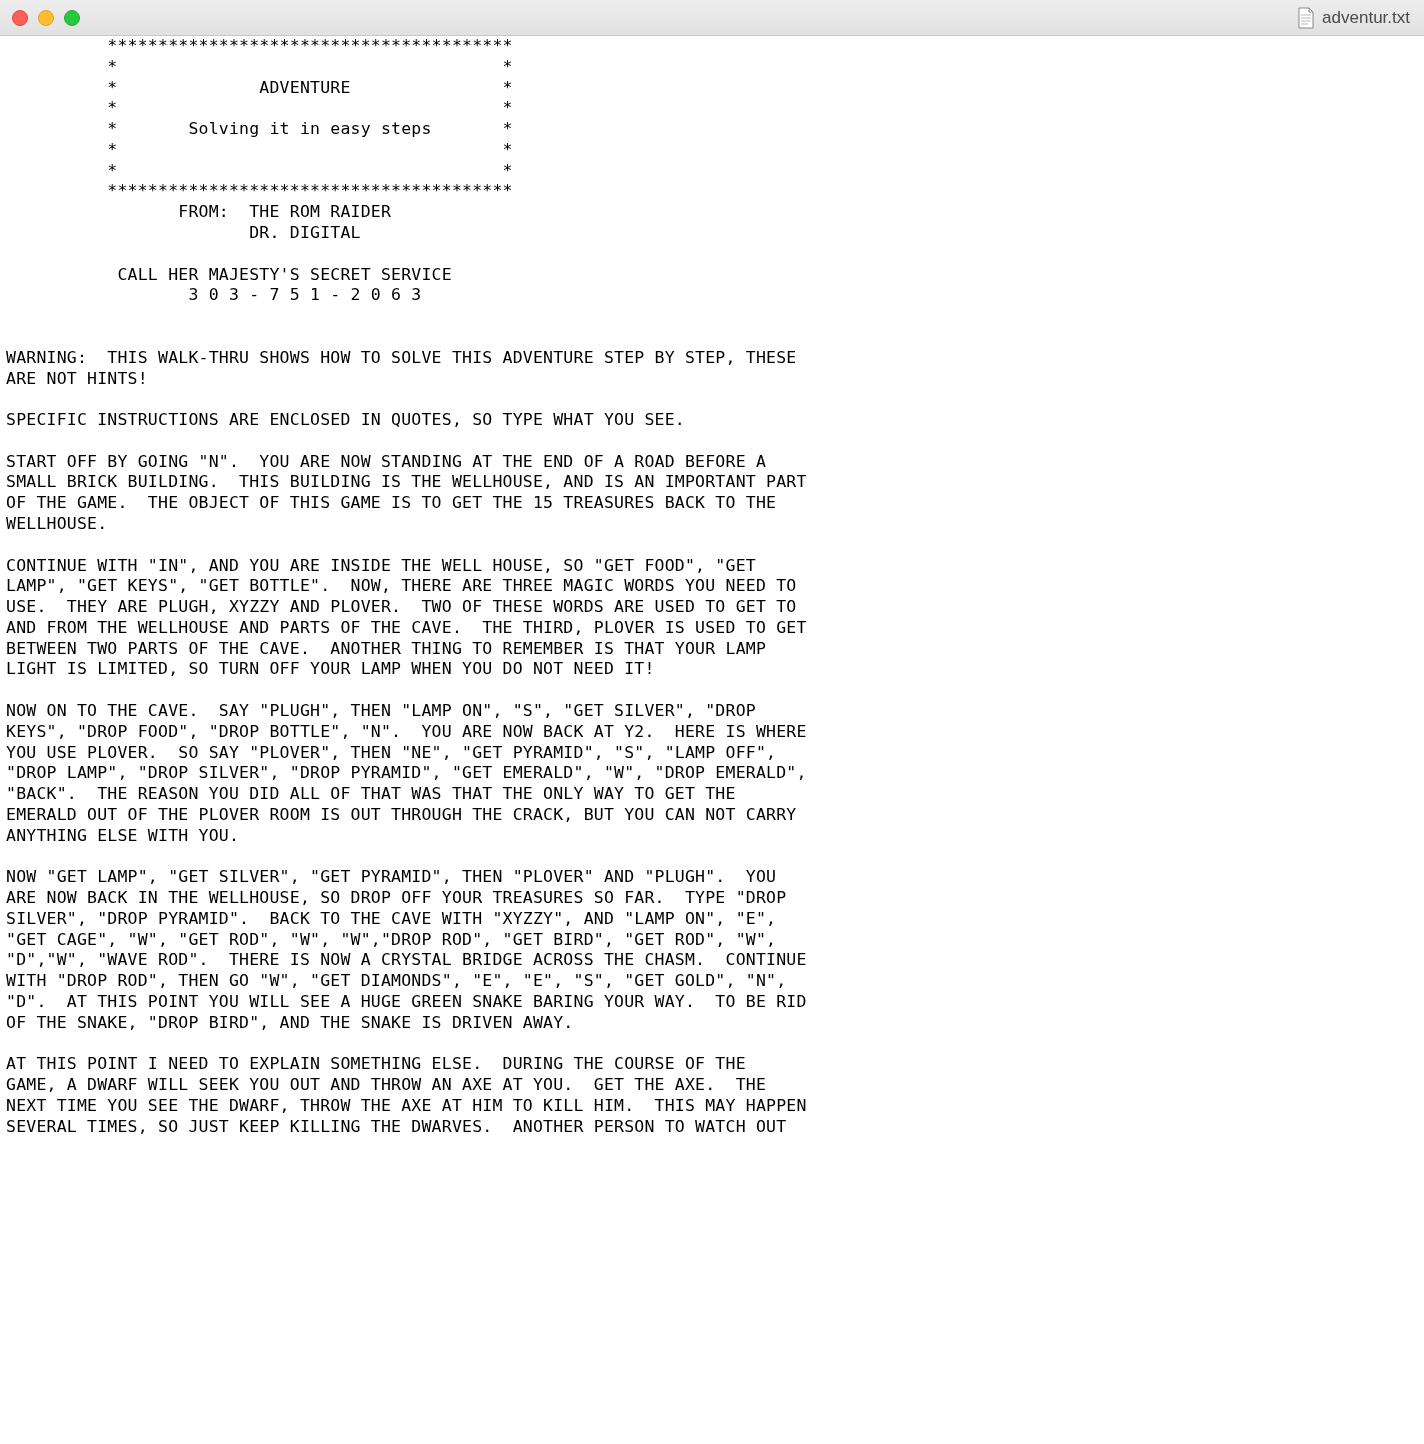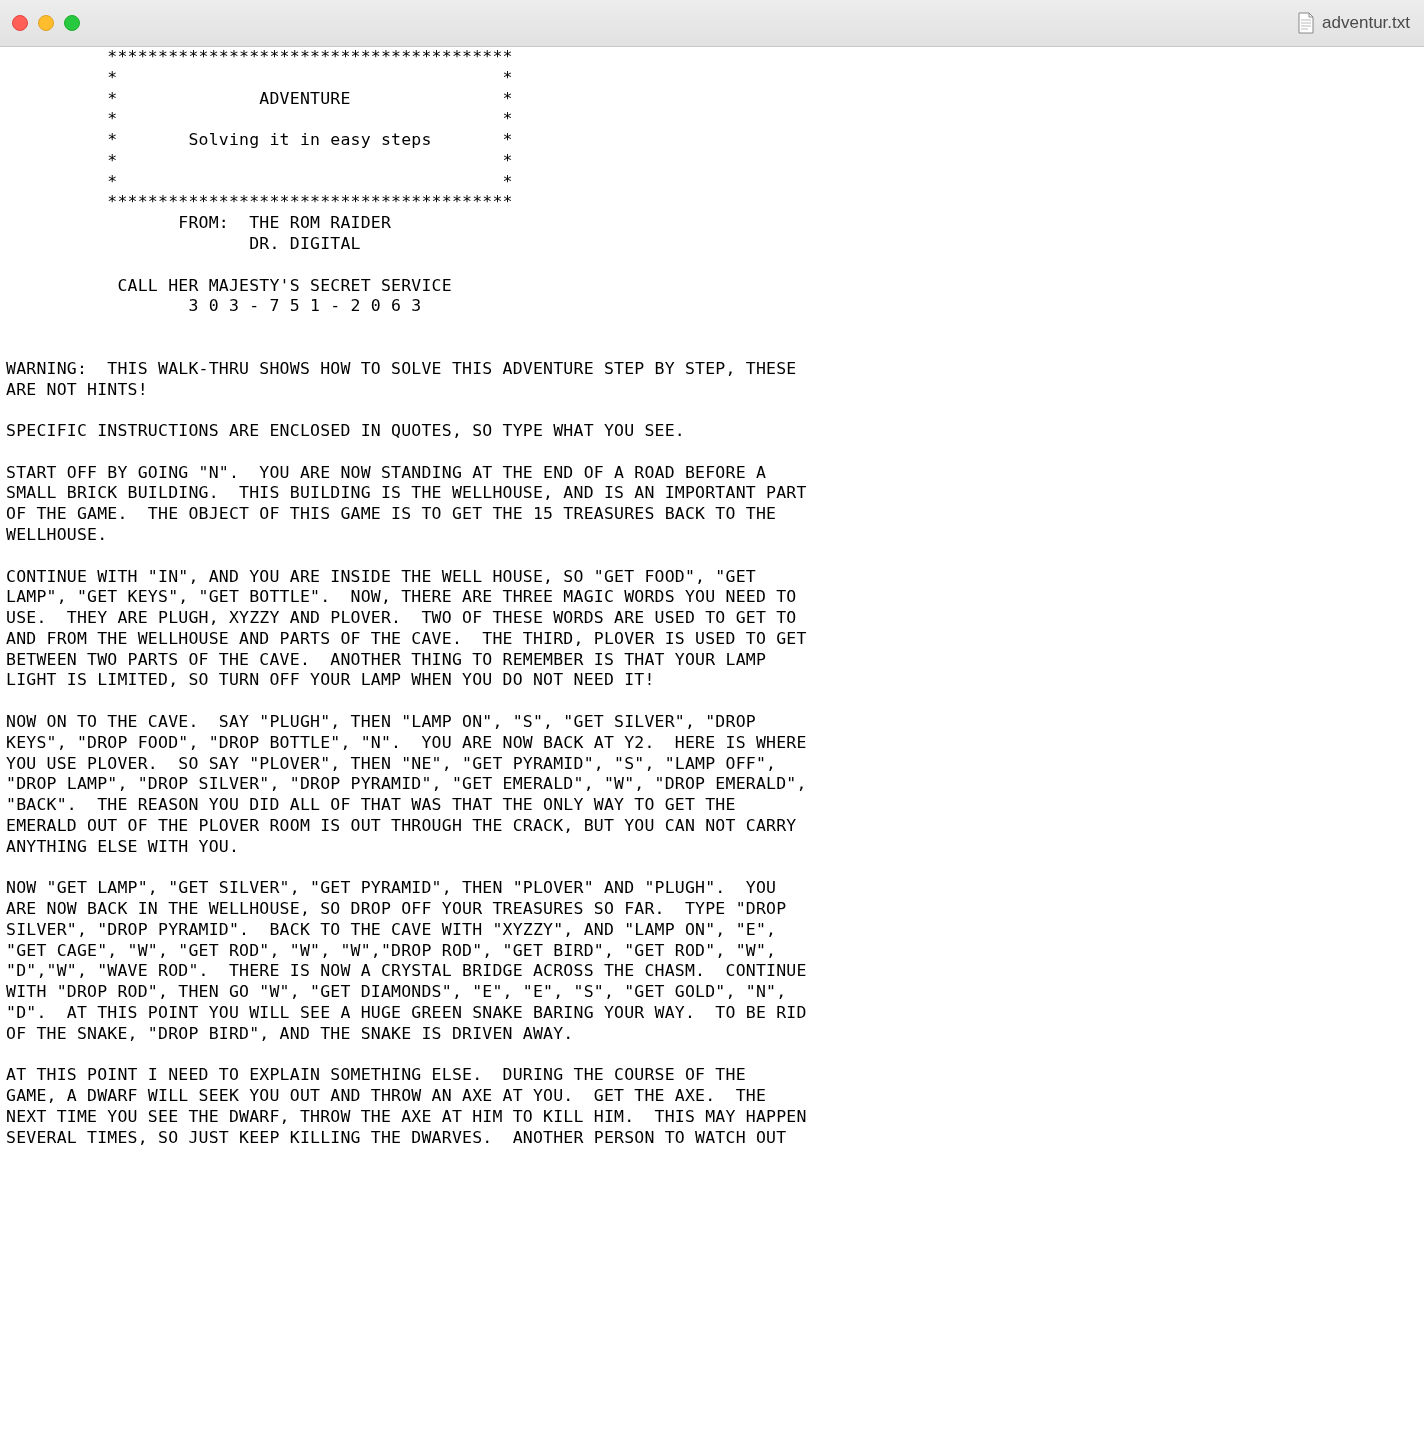--- a/index.html
+++ b/index.html
@@ -6,21 +6,21 @@
       margin: 0;
       padding: 0;
       box-sizing: border-box;
     }
     body {
       font-family: -apple-system, BlinkMacSystemFont, "Helvetica Neue", sans-serif;
       background: #ffffff;
       width: 1424px;
     }
     .titlebar {
-      height: 47px;
+      height: 36px;
       background: linear-gradient(to bottom, #ededed 0%, #e1e1e1 100%);
       border-bottom: 1px solid #c8c8c8;
       display: flex;
       align-items: center;
       padding: 0 12px;
       position: relative;
     }
     .traffic-lights {
       display: flex;
       gap: 10px;

